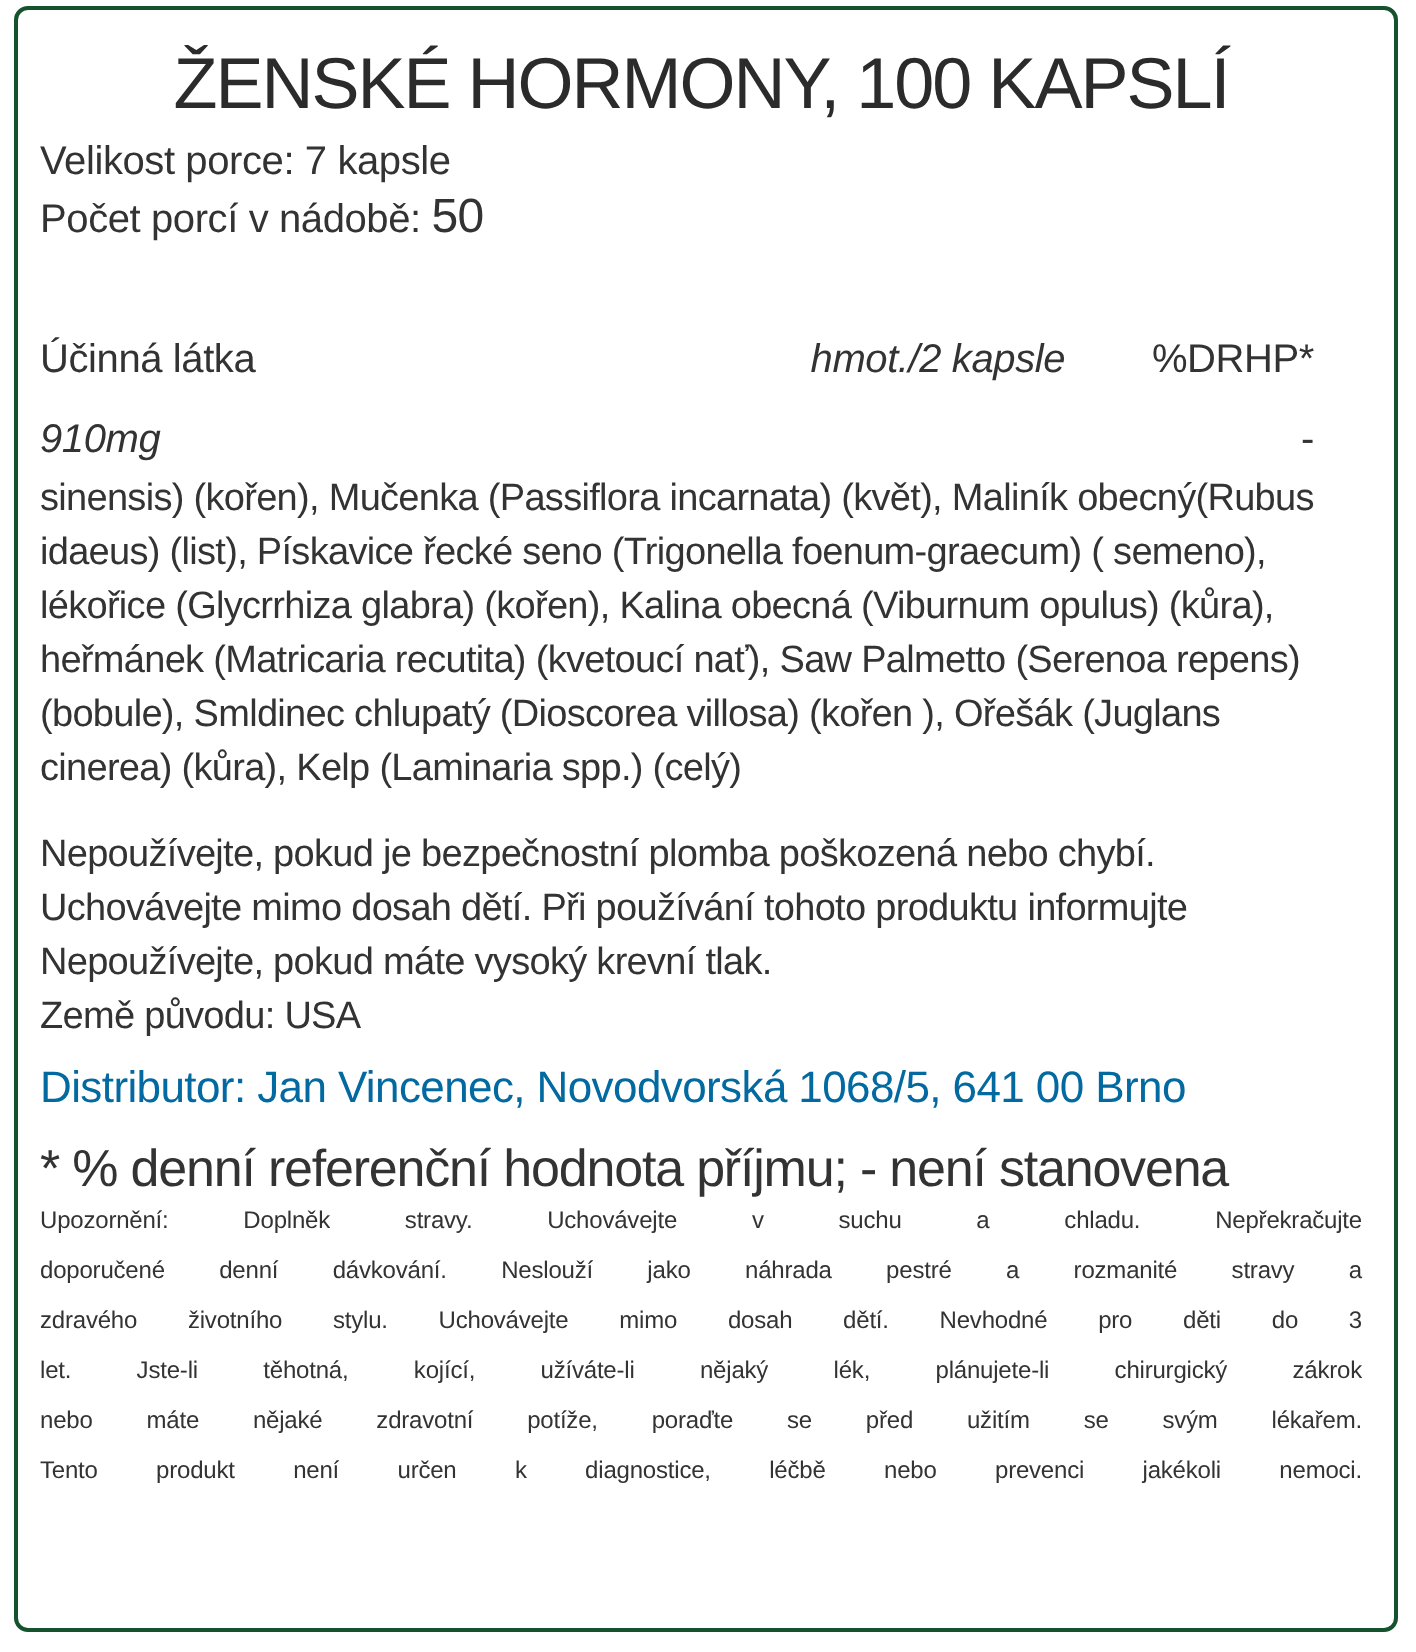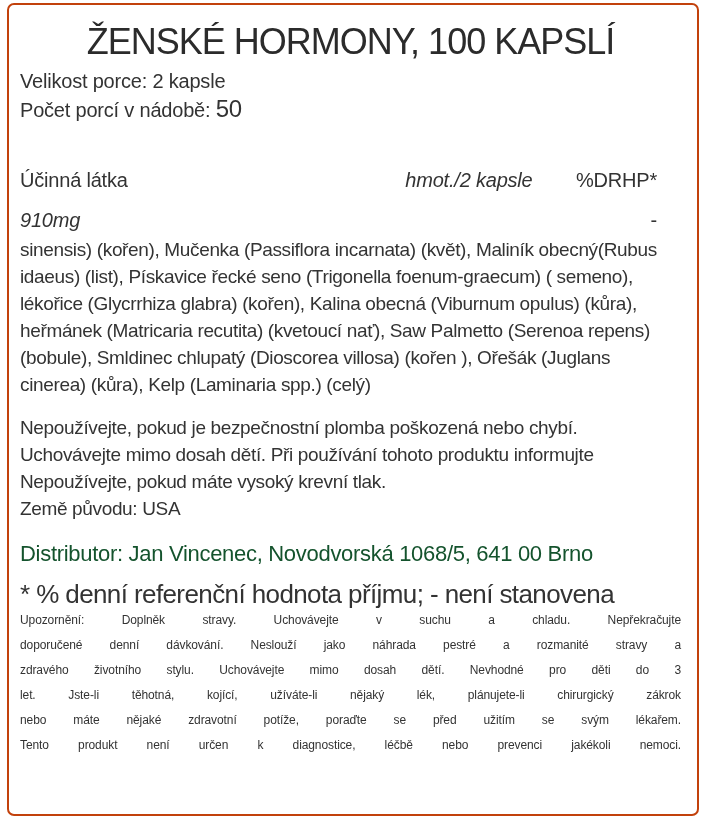--- a/index.html
+++ b/index.html
@@ -15,21 +15,21 @@
     color: #333333;
     overflow: hidden;
   }
   .label-frame {
     position: absolute;
     left: 7px;
     top: 3px;
     width: 692px;
     height: 813px;
     box-sizing: border-box;
-    border: 2px solid #c2410c;
+    border: 2px solid #14532d;
     border-radius: 7px;
     padding: 10px 16px 0 11px;
     overflow: hidden;
     background: #ffffff;
   }
   .title {
     margin: 8px 0 0 0;
     font-size: 36px;
     line-height: 38px;
     font-weight: 400;
@@ -60,26 +60,26 @@
   .frow .c3 { flex: 1; text-align: right; padding-right: 24px; box-sizing: border-box; }
   .para {
     margin-top: 2px;
     font-size: 19px;
     line-height: 27px;
     letter-spacing: -0.35px;
   }
   .para .line { white-space: pre; }
   .info-block { margin-top: 16px; }
   .distributor {
-    margin-top: 16px;
+    margin-top: 6px;
     font-size: 22px;
     line-height: 31px;
     letter-spacing: -0.3px;
     white-space: nowrap;
-    color: #14532d;
+    color: #0369a1;
   }
   .footnote {
     margin-top: 12px;
     font-size: 26px;
     line-height: 27px;
     letter-spacing: -0.6px;
   }
   .disclaimer {
     margin-top: 0;
     font-size: 12px;
@@ -92,21 +92,21 @@
   }
 </style>
 </head>
 <body>
 
 <div class="label-frame">
 
   <h1 class="title">ŽENSKÉ HORMONY, 100 KAPSLÍ</h1>
 
   <div class="serving">
-    <div>Velikost porce: 2 kapsle</div>
+    <div>Velikost porce: 7 kapsle</div>
     <div><span>Počet porcí v nádobě: </span><span class="big">50</span></div>
   </div>
 
   <div class="facts">
     <div class="frow">
       <span class="c1">Účinná látka</span>
       <span class="c2">hmot./2 kapsle</span>
       <span class="c3">%DRHP*</span>
     </div>
     <div class="frow">

